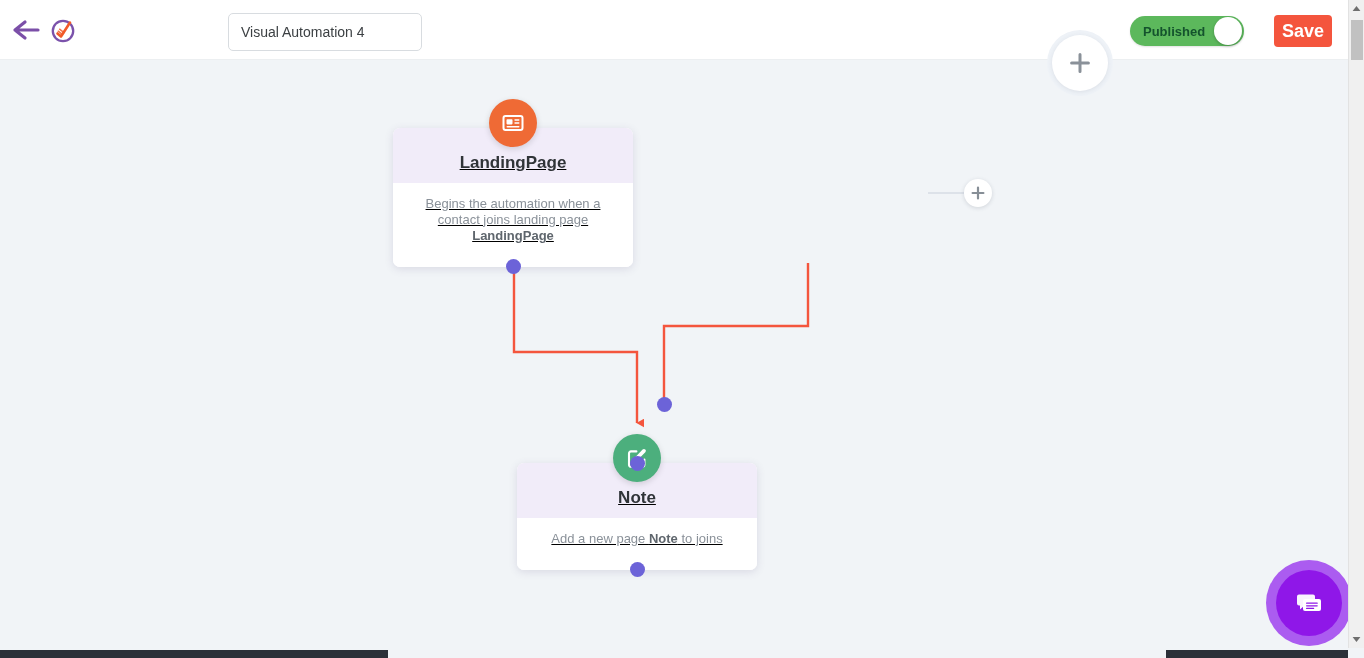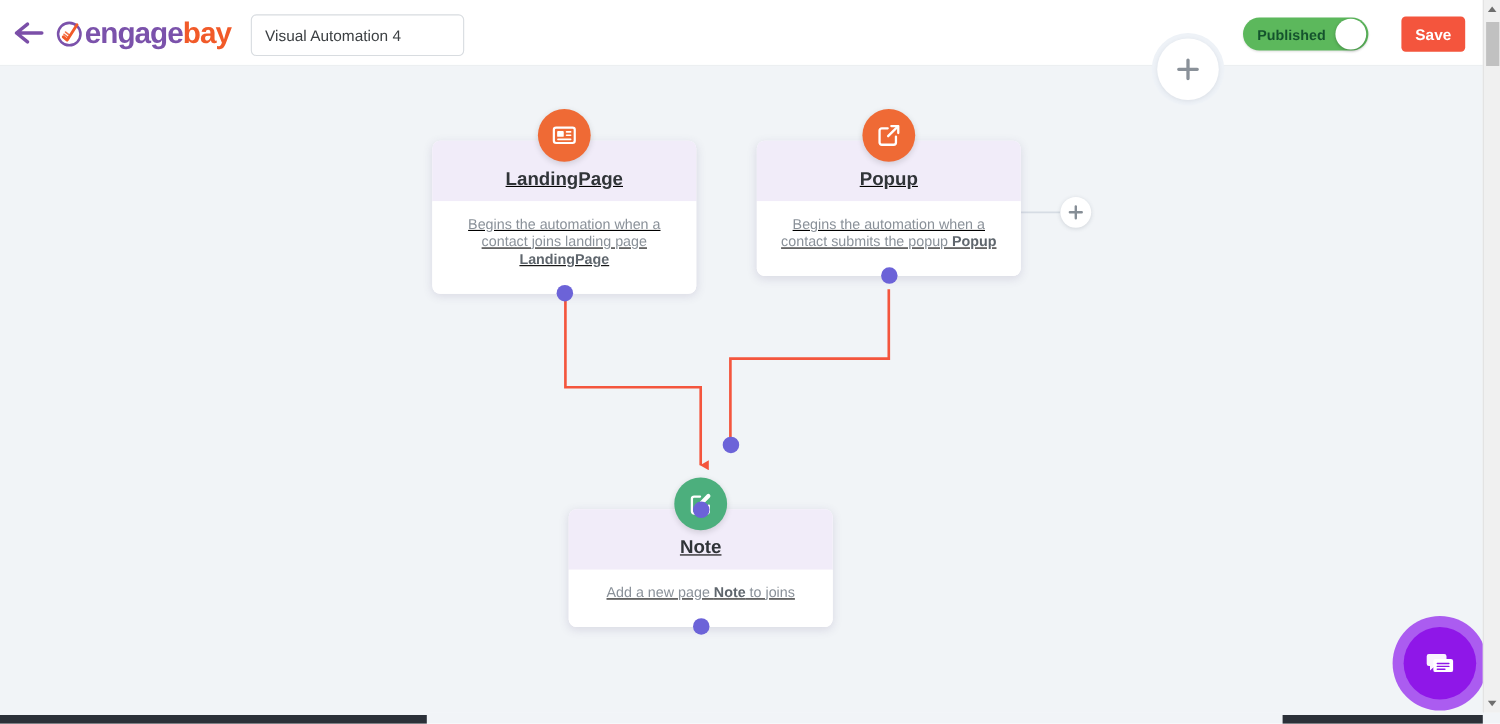--- a/index.html
+++ b/index.html
@@ -101,21 +101,21 @@
 
   .save-button {
     position: absolute;
     right: 16px; top: 15px;
     width: 58px; height: 32px;
     background: #f4553d;
     border: none;
     border-radius: 4px;
     color: #ffffff;
     font-family: "Liberation Sans", sans-serif;
-    font-size: 14px;
+    font-size: 18px;
     font-weight: 600;
     cursor: pointer;
   }
 
   
   .canvas {
     position: absolute;
     left: 0; top: 60px;
     width: 1348px;
     height: 588px;
@@ -308,23 +308,20 @@
 
     <div class="logo">
       <span class="logo-mark">
         <svg width="26" height="26" viewBox="0 0 26 26">
           <circle cx="13" cy="13" r="10.2" fill="none" stroke="#7b52ab" stroke-width="2.3"></circle>
           <path d="M7.5 15.5 L11 18.5 L20 4.5" stroke="#f15a29" stroke-width="2.6" fill="none" stroke-linecap="round" stroke-linejoin="round"></path>
           <path d="M8.2 13.2 L12.6 16.6" stroke="#f15a29" stroke-width="1.5" fill="none" stroke-linecap="round" opacity="0.85"></path>
           <path d="M9.6 11.2 L14.0 14.6" stroke="#f15a29" stroke-width="1.5" fill="none" stroke-linecap="round" opacity="0.85"></path>
         </svg>
       </span>
-      <span class="logo-text">
-        <span class="logo-engage">engage</span><span class="logo-bay">bay</span>
-      </span>
     </div>
 
     <input class="title-input" type="text" value="Visual Automation 4" style="">
 
     <div class="publish-toggle">
       <span class="publish-label">Published</span>
       <span class="publish-knob"></span>
     </div>
 
     <button class="save-button">Save</button>
@@ -358,36 +355,20 @@
       </div>
       <div class="node-head">
         <div class="node-title">LandingPage</div>
       </div>
       <div class="node-body">
         <span>Begins the automation when a contact joins landing page </span><b>LandingPage</b><span></span>
       </div>
       <span class="port" style="left:113px; bottom:-7px;"></span>
     </div>
 
-    <div class="node" style="left:688px; top:68px;">
-      <div class="node-icon icon-orange">
-        <svg width="24" height="24" viewBox="0 0 24 24">
-          <path d="M18.5 13.2 V18.6 a2 2 0 0 1 -2 2 H5.6 a2 2 0 0 1 -2 -2 V7.7 a2 2 0 0 1 2 -2 H11" fill="none" stroke="#ffffff" stroke-width="2.1" stroke-linecap="round" stroke-linejoin="round"></path>
-          <path d="M14.3 3.6 H20.6 V9.9" fill="none" stroke="#ffffff" stroke-width="2.1" stroke-linecap="round" stroke-linejoin="round"></path>
-          <path d="M20.3 3.9 L11.4 12.8" fill="none" stroke="#ffffff" stroke-width="2.1" stroke-linecap="round"></path>
-        </svg>
-      </div>
-      <div class="node-head">
-        <div class="node-title">Popup</div>
-      </div>
-      <div class="node-body">
-        <span>Begins the automation when a contact submits the popup </span><b>Popup</b><span></span>
-      </div>
-      <span class="port" style="left:113px; bottom:-7px;"></span>
-    </div>
 
     <span class="port" style="left:657px; top:337px;"></span>
 
     <div class="plus-small" style="left:964px; top:119px;">
       <svg width="14" height="14" viewBox="0 0 14 14">
         <path d="M7 1.6 V12.4 M1.6 7 H12.4" stroke="#868e96" stroke-width="2.2" stroke-linecap="round"></path>
       </svg>
     </div>
 
     <div class="node" style="left:517px; top:403px;">

